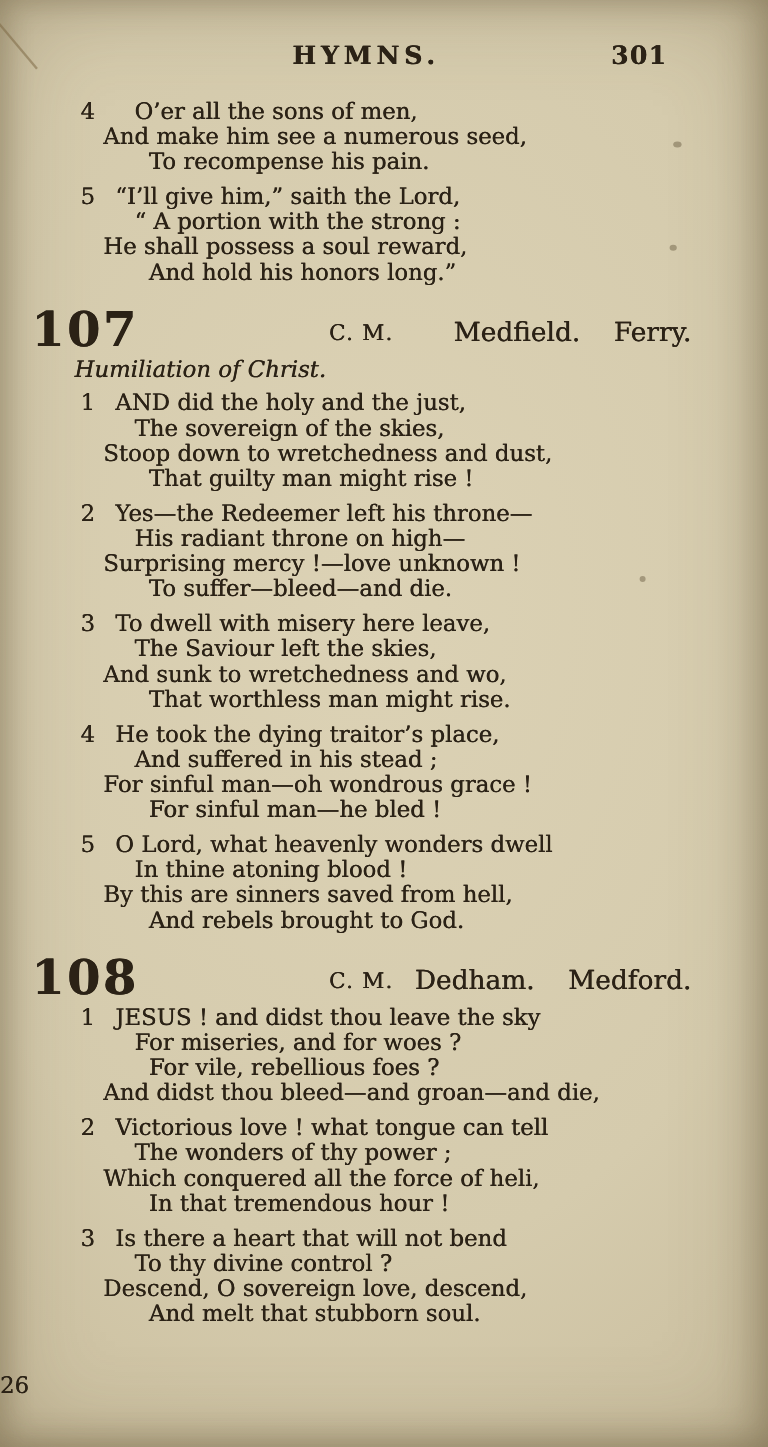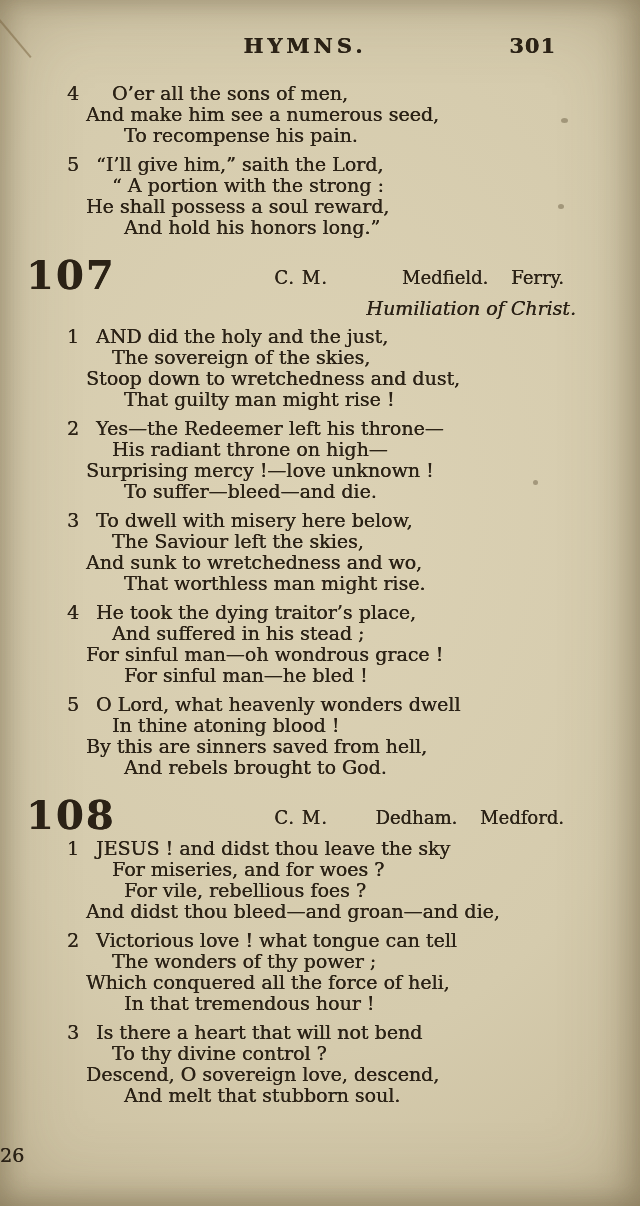--- a/index.html
+++ b/index.html
@@ -39,23 +39,23 @@
   .vnum { position: absolute; left: 5px; top: 0; }
   .vline { white-space: nowrap; }
   .l1 { padding-left: 34px; }
   .l2 { padding-left: 50px; }
   .l3 { padding-left: 24px; }
   .l4 { padding-left: 62px; }
 
   .hymn-head { position: relative; height: 46px; margin: 6px 0 6px -36px; }
   .hymn-number { position: absolute; left: 0; bottom: -5px; font-size: 40px; line-height: 44px; font-weight: 700; letter-spacing: 2px; }
   .meter { position: absolute; left: 0; right: 0; bottom: 4px; text-align: center; font-size: 18px; letter-spacing: 1px; }
-  .tunes { position: absolute; right: 12px; bottom: 4px; font-size: 18px; white-space: pre; }
+  .tunes { position: absolute; right: 0; bottom: 4px; font-size: 22px; white-space: pre; }
 
-  .subtitle { text-align: right; font-style: italic; font-size: 19px; margin: 0 0 7px 0; }
+  .subtitle { text-align: left; font-style: italic; font-size: 19px; margin: 0 0 7px 0; }
   .subtitle:empty { display: none; margin: 0; }
 
   .footer { position: absolute; left: 0; right: 40px; bottom: 40px; font-size: 19px; }
 </style>
 </head>
 <body>
 
 <div class="page">
   <div class="vignette"></div>
   <div class="crease"></div>
@@ -103,21 +103,21 @@
           </div>
           <div class="verse">
             <span class="vnum">2</span>
             <div class="vline l1">Yes—the Redeemer left his throne—</div>
             <div class="vline l2">His radiant throne on high—</div>
             <div class="vline l3">Surprising mercy !—love unknown !</div>
             <div class="vline l4">To suffer—bleed—and die.</div>
           </div>
           <div class="verse">
             <span class="vnum">3</span>
-            <div class="vline l1">To dwell with misery here below,</div>
+            <div class="vline l1">To dwell with misery here leave,</div>
             <div class="vline l2">The Saviour left the skies,</div>
             <div class="vline l3">And sunk to wretchedness and wo,</div>
             <div class="vline l4">That worthless man might rise.</div>
           </div>
           <div class="verse">
             <span class="vnum">4</span>
             <div class="vline l1">He took the dying traitor’s place,</div>
             <div class="vline l2">And suffered in his stead ;</div>
             <div class="vline l3">For sinful man—oh wondrous grace !</div>
             <div class="vline l4">For sinful man—he bled !</div>

